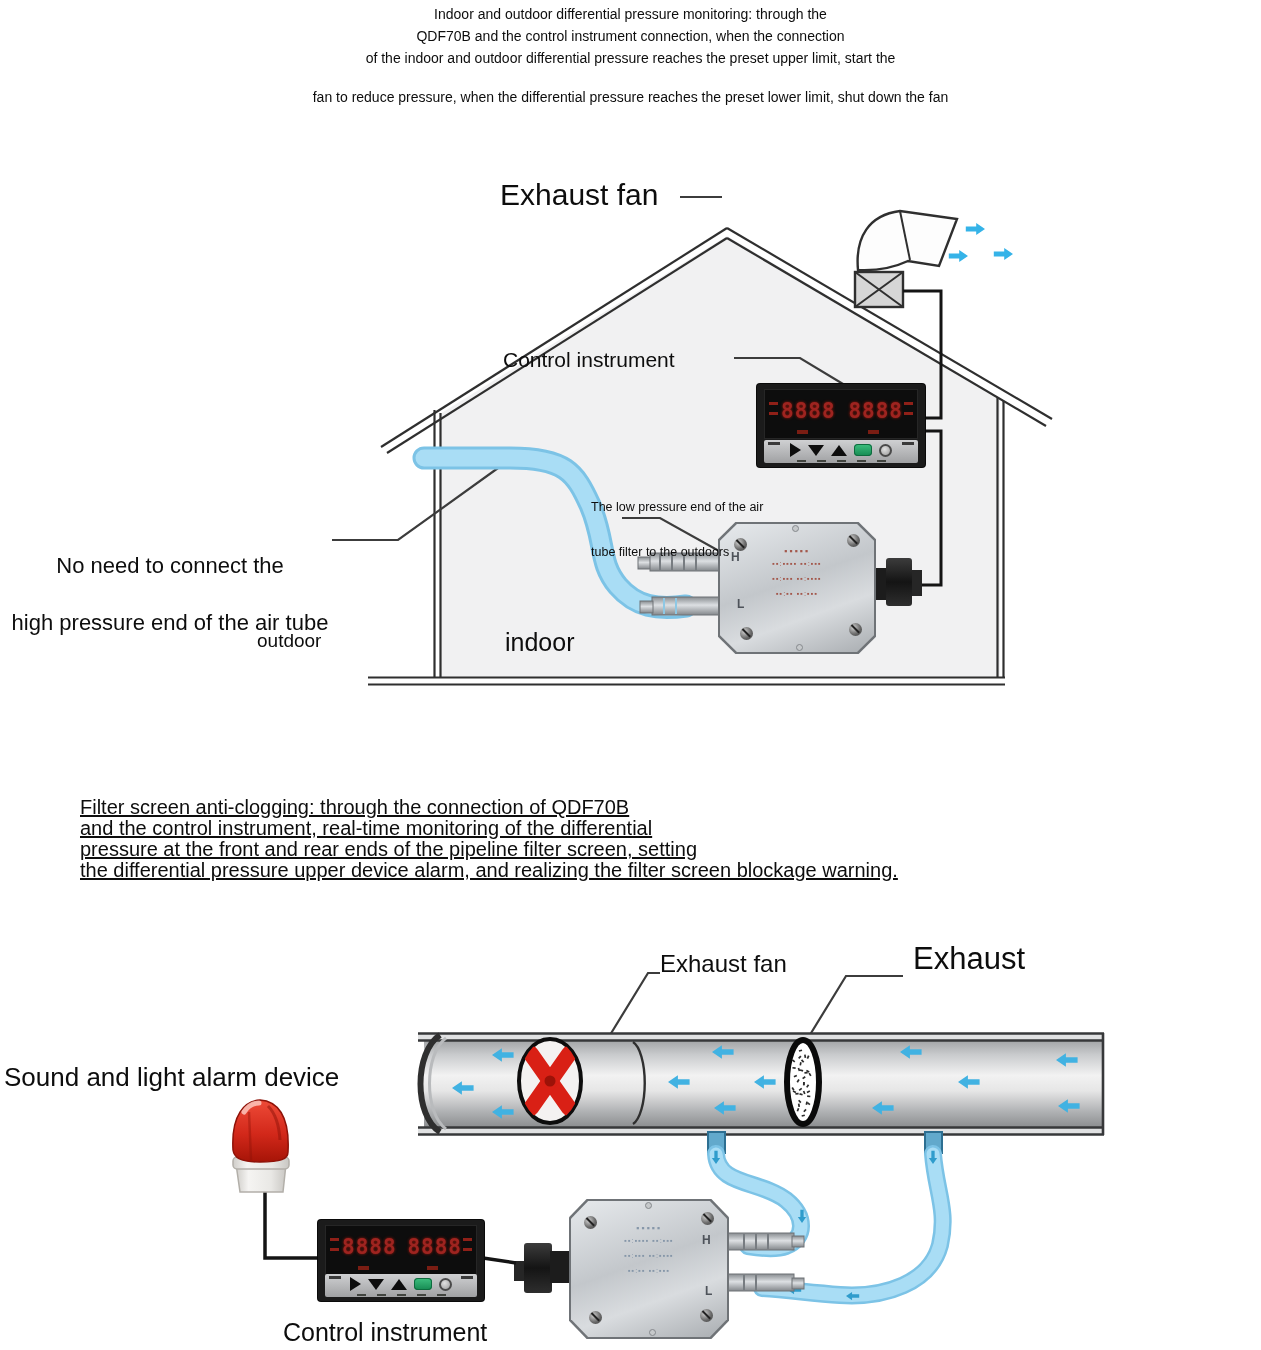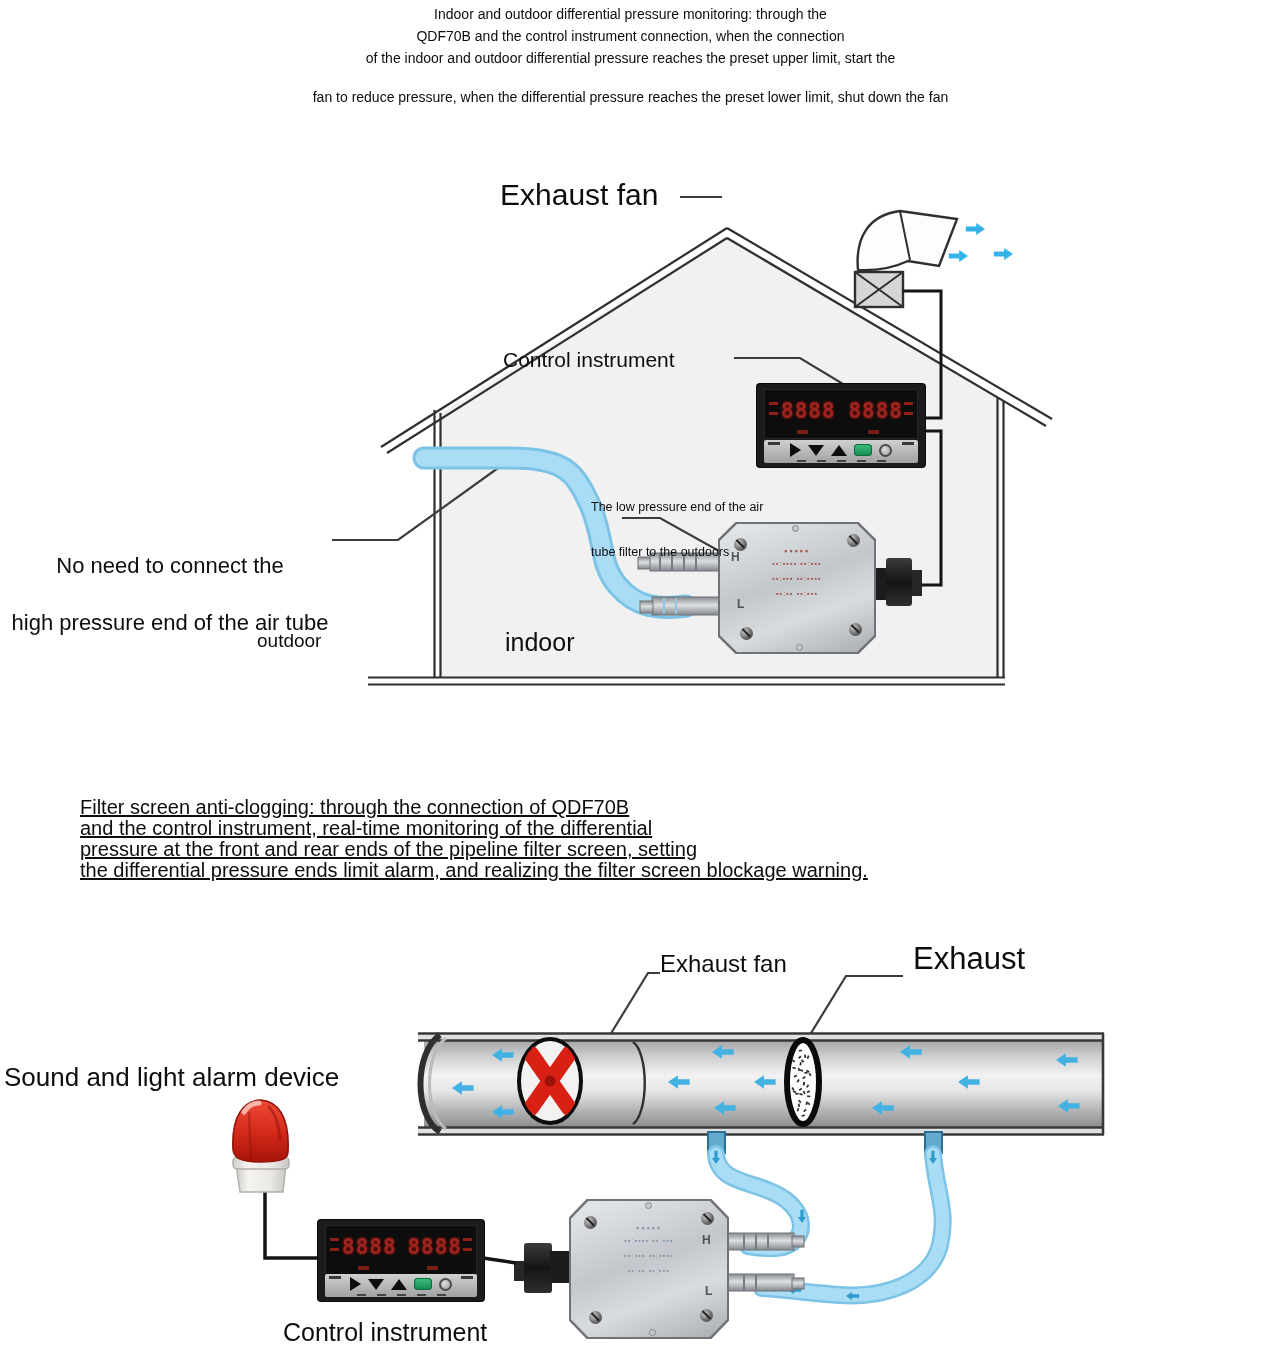--- a/index.html
+++ b/index.html
@@ -313,21 +313,21 @@
   <div class="txt" style="left:0;top:518px;width:340px;text-align:center;font-size:22px;line-height:19px">
     <div>No need to connect the</div>
     <div>high pressure end of the air tube</div>
   </div>
   <div class="txt" style="left:257px;top:630px;font-size:19px">outdoor</div>
   <div class="txt" style="left:505px;top:628px;font-size:25px">indoor</div>
 
   <div class="txt p2-line" style="left:80px;top:797px">Filter screen anti-clogging: through the connection of QDF70B</div>
   <div class="txt p2-line" style="left:80px;top:818px">and the control instrument, real-time monitoring of the differential</div>
   <div class="txt p2-line" style="left:80px;top:839px">pressure at the front and rear ends of the pipeline filter screen, setting</div>
-  <div class="txt p2-line" style="left:80px;top:860px">the differential pressure ends limit alarm, and realizing the filter screen blockage warning.</div>
+  <div class="txt p2-line" style="left:80px;top:860px">the differential pressure upper device alarm, and realizing the filter screen blockage warning.</div>
 
   <div class="txt" style="left:660px;top:950px;font-size:24px">Exhaust fan</div>
   <div class="txt" style="left:913px;top:941px;font-size:31px">Exhaust</div>
   <div class="txt lbl-big" style="left:4px;top:1062px">Sound and light alarm device</div>
   <div class="txt" style="left:283px;top:1318px;font-size:25px">Control instrument</div>
 
   <div class="meter" style="left:757px;top:384px;width:168px;height:83px">
     <div class="disp">
       <div class="tick" style="left:4px;top:12px"></div>
         <div class="tick" style="left:4px;top:22px"></div>

